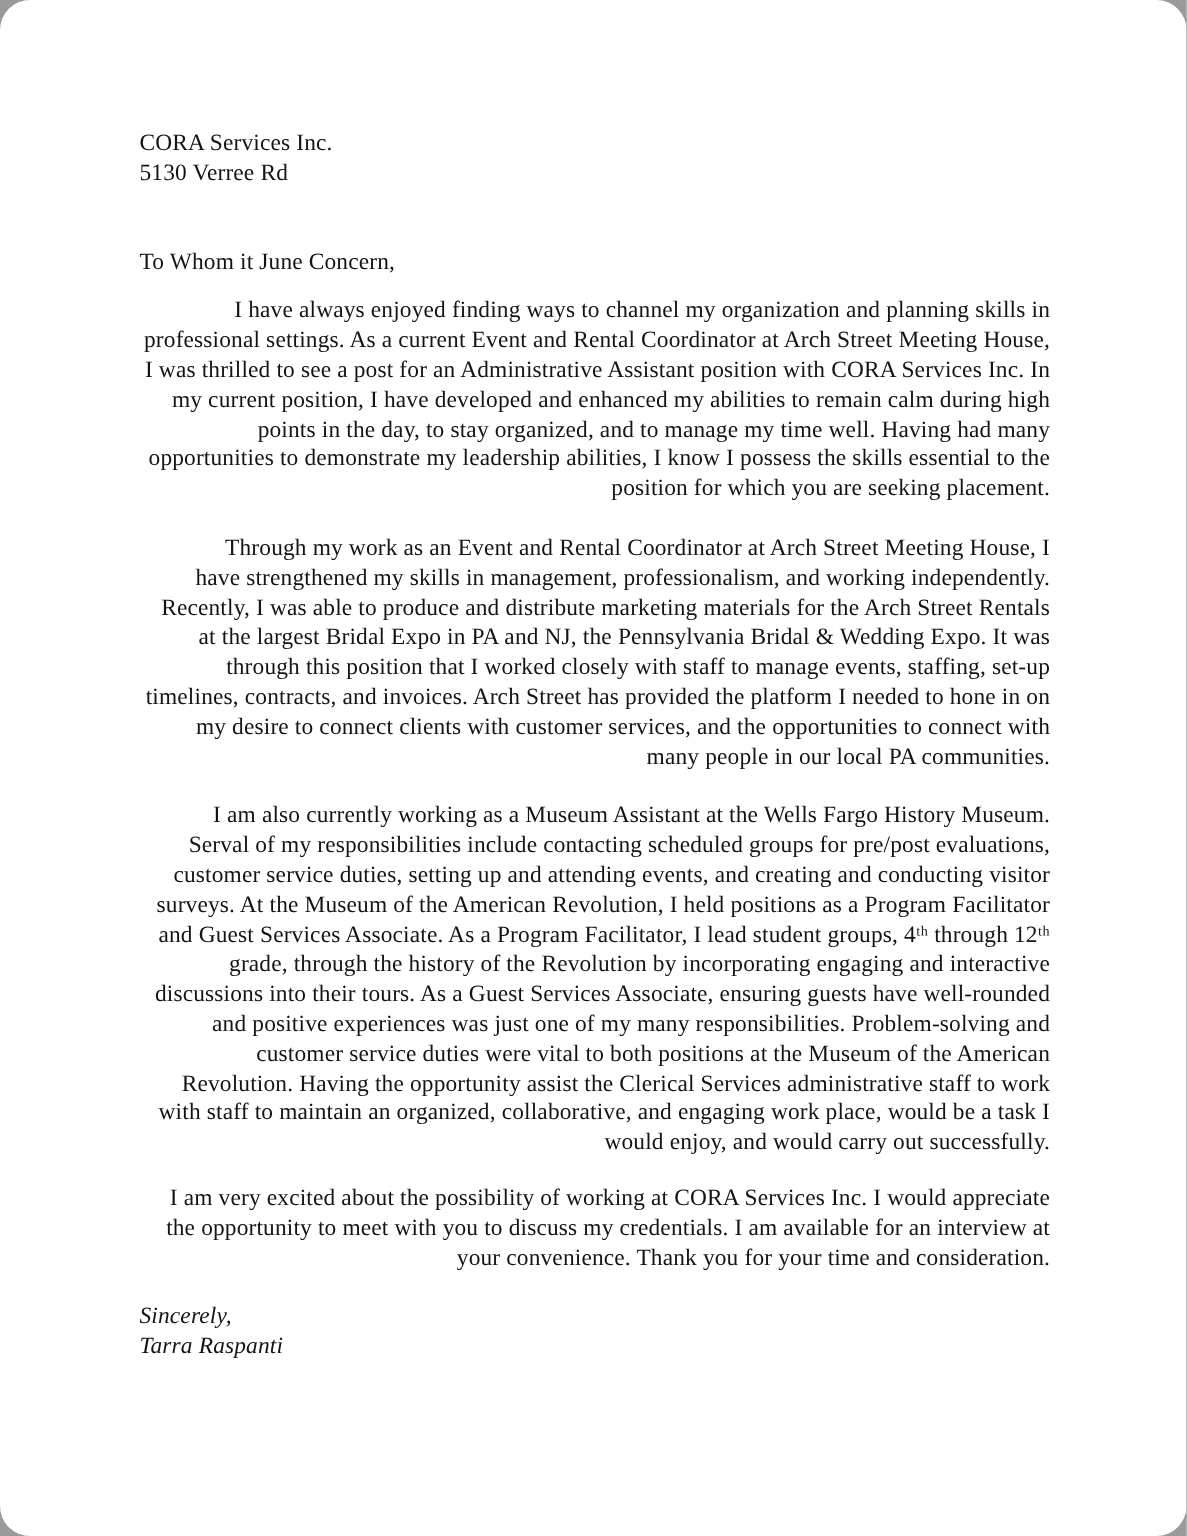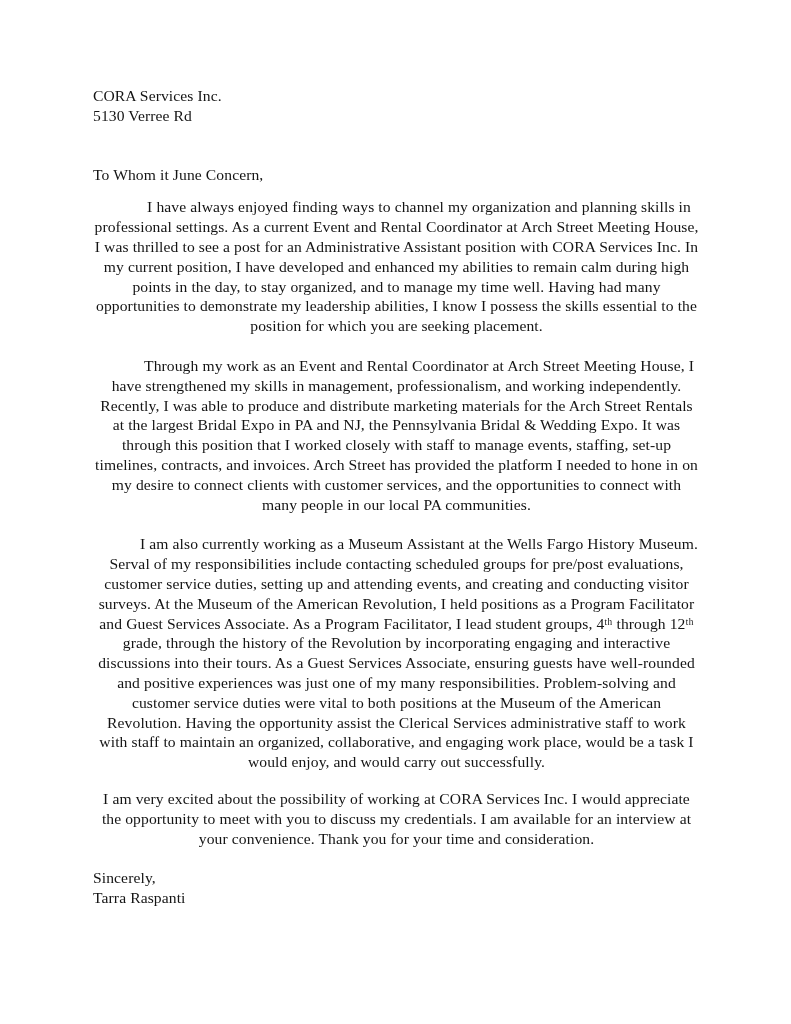--- a/index.html
+++ b/index.html
@@ -11,47 +11,49 @@
   .page {
     position: relative;
     width: 791px;
     height: 1024px;
     margin: 0 auto;
     background: #ffffff;
     color: #141414;
     box-sizing: border-box;
     padding: 86px 91px 40px 93px;
     overflow: hidden;
+    border-radius: 20px;
   }
   .letter {
     font-size: 15.6px;
     line-height: 19.8px;
     letter-spacing: 0.1px;
   }
   .sender-block {
     margin: 0 0 39px 0;
   }
   .sender-block div {
     white-space: nowrap;
   }
   .salutation {
     margin: 0 0 13px 0;
   }
   .body-paragraph {
     margin: 0 0 20px 0;
-    text-align: center;
+    text-align: right;
   }
   .body-paragraph.indented {
     text-indent: 45px;
   }
   .para-3 {
     margin-bottom: 17px;
   }
   .closing-block {
     margin-top: 18px;
+    font-style: italic;
   }
   .closing-block div {
     white-space: nowrap;
   }
 </style>
 </head>
 <body>
 
 <div class="page">
   <div class="letter">

